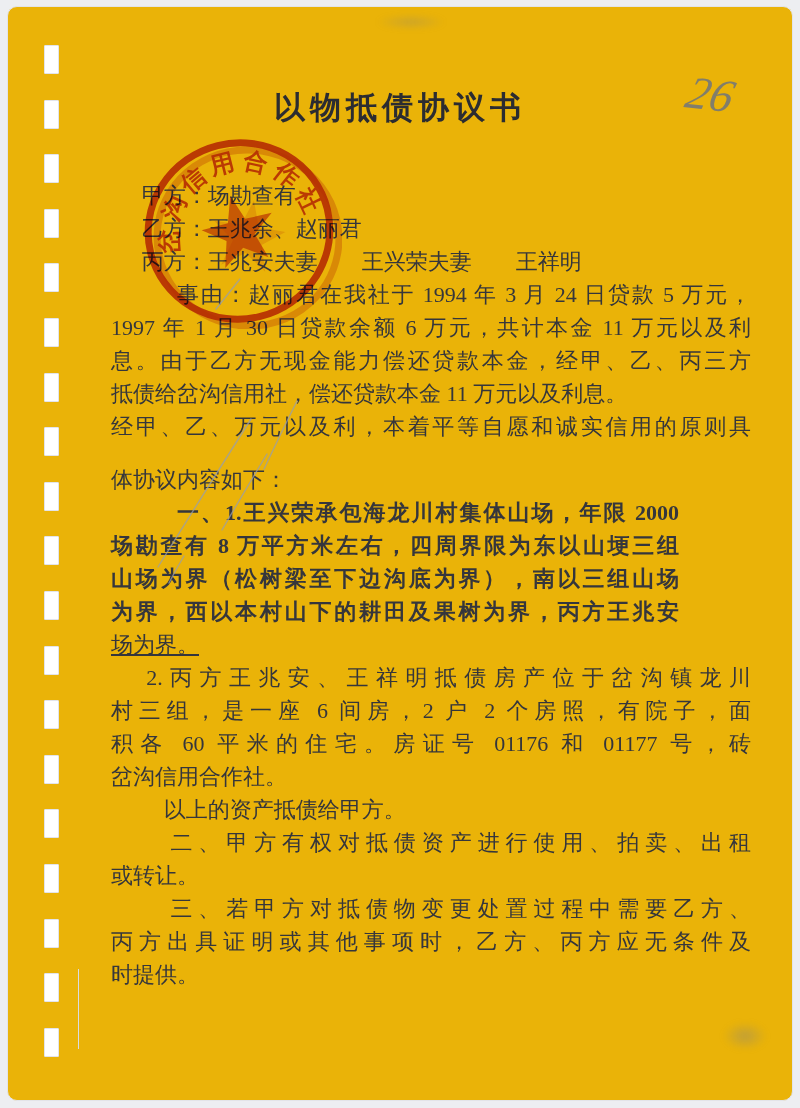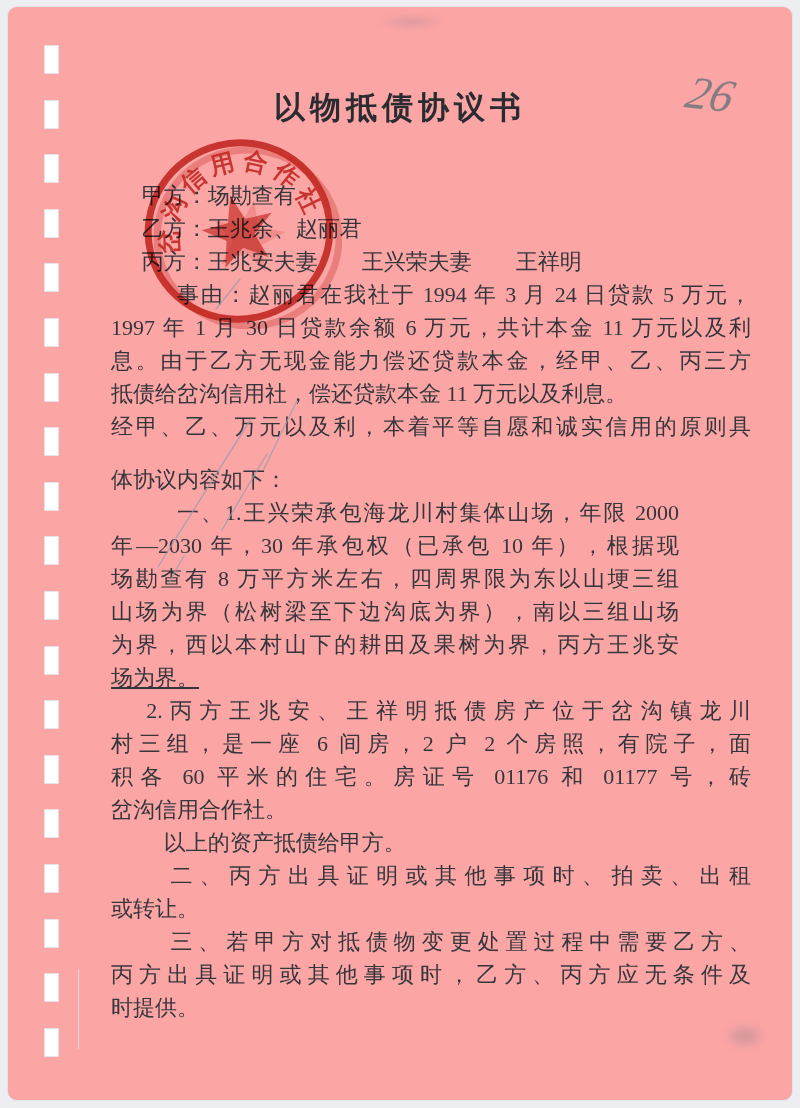--- a/index.html
+++ b/index.html
@@ -4,21 +4,21 @@
 <style>
   html,body{margin:0;padding:0;}
   body{
     width:800px;height:1108px;position:relative;
     background:#edeef1;
     font-family:"Liberation Serif", serif;
     overflow:hidden;
   }
   .scan{
     position:absolute;left:7px;top:6px;right:7px;bottom:7px;
-    background:#fca5a5;
+    background:#eab308;
     border:1px solid #e3e4e8;
     border-radius:10px;
     overflow:hidden;
   }
   
   .hole{
     position:absolute;left:36px;width:13px;height:27px;
     border:1px solid #e3e4ea;border-radius:1px;background:#ffffff;
   }
   .title{
@@ -26,21 +26,21 @@
     margin:0;text-align:center;
     font-size:31px;font-weight:700;letter-spacing:5px;
     color:#2b2c31;
   }
   .content{
     position:absolute;left:103px;top:172px;width:640px;
     font-size:22px;line-height:33px;color:#35363c;
   }
   .line{min-height:33px;text-align:left;}
   .line.fill{text-align:justify;text-align-last:justify;}
-  .line.narrow{margin-right:72px;}
+  .line.narrow{margin-right:72px;font-weight:bold;}
   .seal{position:absolute;left:128px;top:126px;mix-blend-mode:multiply;pointer-events:none;}
   .handnum{position:absolute;left:668px;top:52px;pointer-events:none;}
   .creases{position:absolute;left:0;top:0;pointer-events:none;}
   .smudge{position:absolute;border-radius:50%;filter:blur(3px);}
   .smudge.a{left:715px;top:1015px;width:44px;height:28px;
     background:radial-gradient(ellipse, rgba(120,125,140,.38), rgba(120,125,140,0) 70%);}
   .smudge.b{left:368px;top:8px;width:70px;height:14px;
     background:radial-gradient(ellipse, rgba(120,125,140,.30), rgba(120,125,140,0) 70%);}
   .crease-v{position:absolute;left:70px;top:962px;width:1px;height:80px;background:#dadce2;}
 </style>
@@ -83,31 +83,30 @@
       <div class="line" style="padding-left: 30.8px;">甲方：场勘查有</div>
       <div class="line" style="padding-left: 30.8px;">乙方：王兆余、赵丽君</div>
       <div class="line" style="padding-left: 30.8px;">丙方：王兆安夫妻　　王兴荣夫妻　　王祥明</div>
       <div class="line fill" style="padding-left: 66px;">事由：赵丽君在我社于 1994 年 3 月 24 日贷款 5 万元，</div>
       <div class="line fill" style="padding-left: 0px;">1997 年 1 月 30 日贷款余额 6 万元，共计本金 11 万元以及利</div>
       <div class="line fill" style="padding-left: 0px;">息。由于乙方无现金能力偿还贷款本金，经甲、乙、丙三方</div>
       <div class="line" style="padding-left: 0px;">抵债给岔沟信用社，偿还贷款本金 11 万元以及利息。</div>
       <div class="line fill" style="padding-left: 0px;">经甲、乙、万元以及利，本着平等自愿和诚实信用的原则具</div>
       <div class="line" style="padding-left: 0px; margin-top: 20px;">体协议内容如下：</div>
       <div class="line fill narrow" style="padding-left: 66px;">一、1.王兴荣承包海龙川村集体山场，年限 2000</div>
-      <div class="line fill narrow" style="padding-left: 0px;">年—2030 年，30 年承包权（已承包 10 年），根据现</div>
       <div class="line fill narrow" style="padding-left: 0px;">场勘查有 8 万平方米左右，四周界限为东以山埂三组</div>
       <div class="line fill narrow" style="padding-left: 0px;">山场为界（松树梁至下边沟底为界），南以三组山场</div>
       <div class="line fill narrow" style="padding-left: 0px;">为界，西以本村山下的耕田及果树为界，丙方王兆安</div>
       <div class="line" style="padding-left: 0px; text-decoration: underline;">场为界。</div>
       <div class="line fill" style="padding-left: 35.2px;">2.丙方王兆安、王祥明抵债房产位于岔沟镇龙川</div>
       <div class="line fill" style="padding-left: 0px;">村三组，是一座 6 间房，2 户 2 个房照，有院子，面</div>
       <div class="line fill" style="padding-left: 0px;">积各 60 平米的住宅。房证号 01176 和 01177 号，砖</div>
       <div class="line" style="padding-left: 0px;">岔沟信用合作社。</div>
       <div class="line" style="padding-left: 52.8px;">以上的资产抵债给甲方。</div>
-      <div class="line fill" style="padding-left: 59.4px;">二、丙方出具证明或其他事项时、拍卖、出租</div>
+      <div class="line fill" style="padding-left: 59.4px;">二、甲方有权对抵债资产进行使用、拍卖、出租</div>
       <div class="line" style="padding-left: 0px;">或转让。</div>
       <div class="line fill" style="padding-left: 59.4px;">三、若甲方对抵债物变更处置过程中需要乙方、</div>
       <div class="line fill" style="padding-left: 0px;">丙方出具证明或其他事项时，乙方、丙方应无条件及</div>
       <div class="line" style="padding-left: 0px;">时提供。</div>
     </div>
 
   <svg class="seal" width="206" height="196" viewBox="0 0 206 196">
     <defs>
       <path id="sealArc" d="M 37 100 A 66 66 0 1 1 169 100" fill="none"></path>
     </defs>

